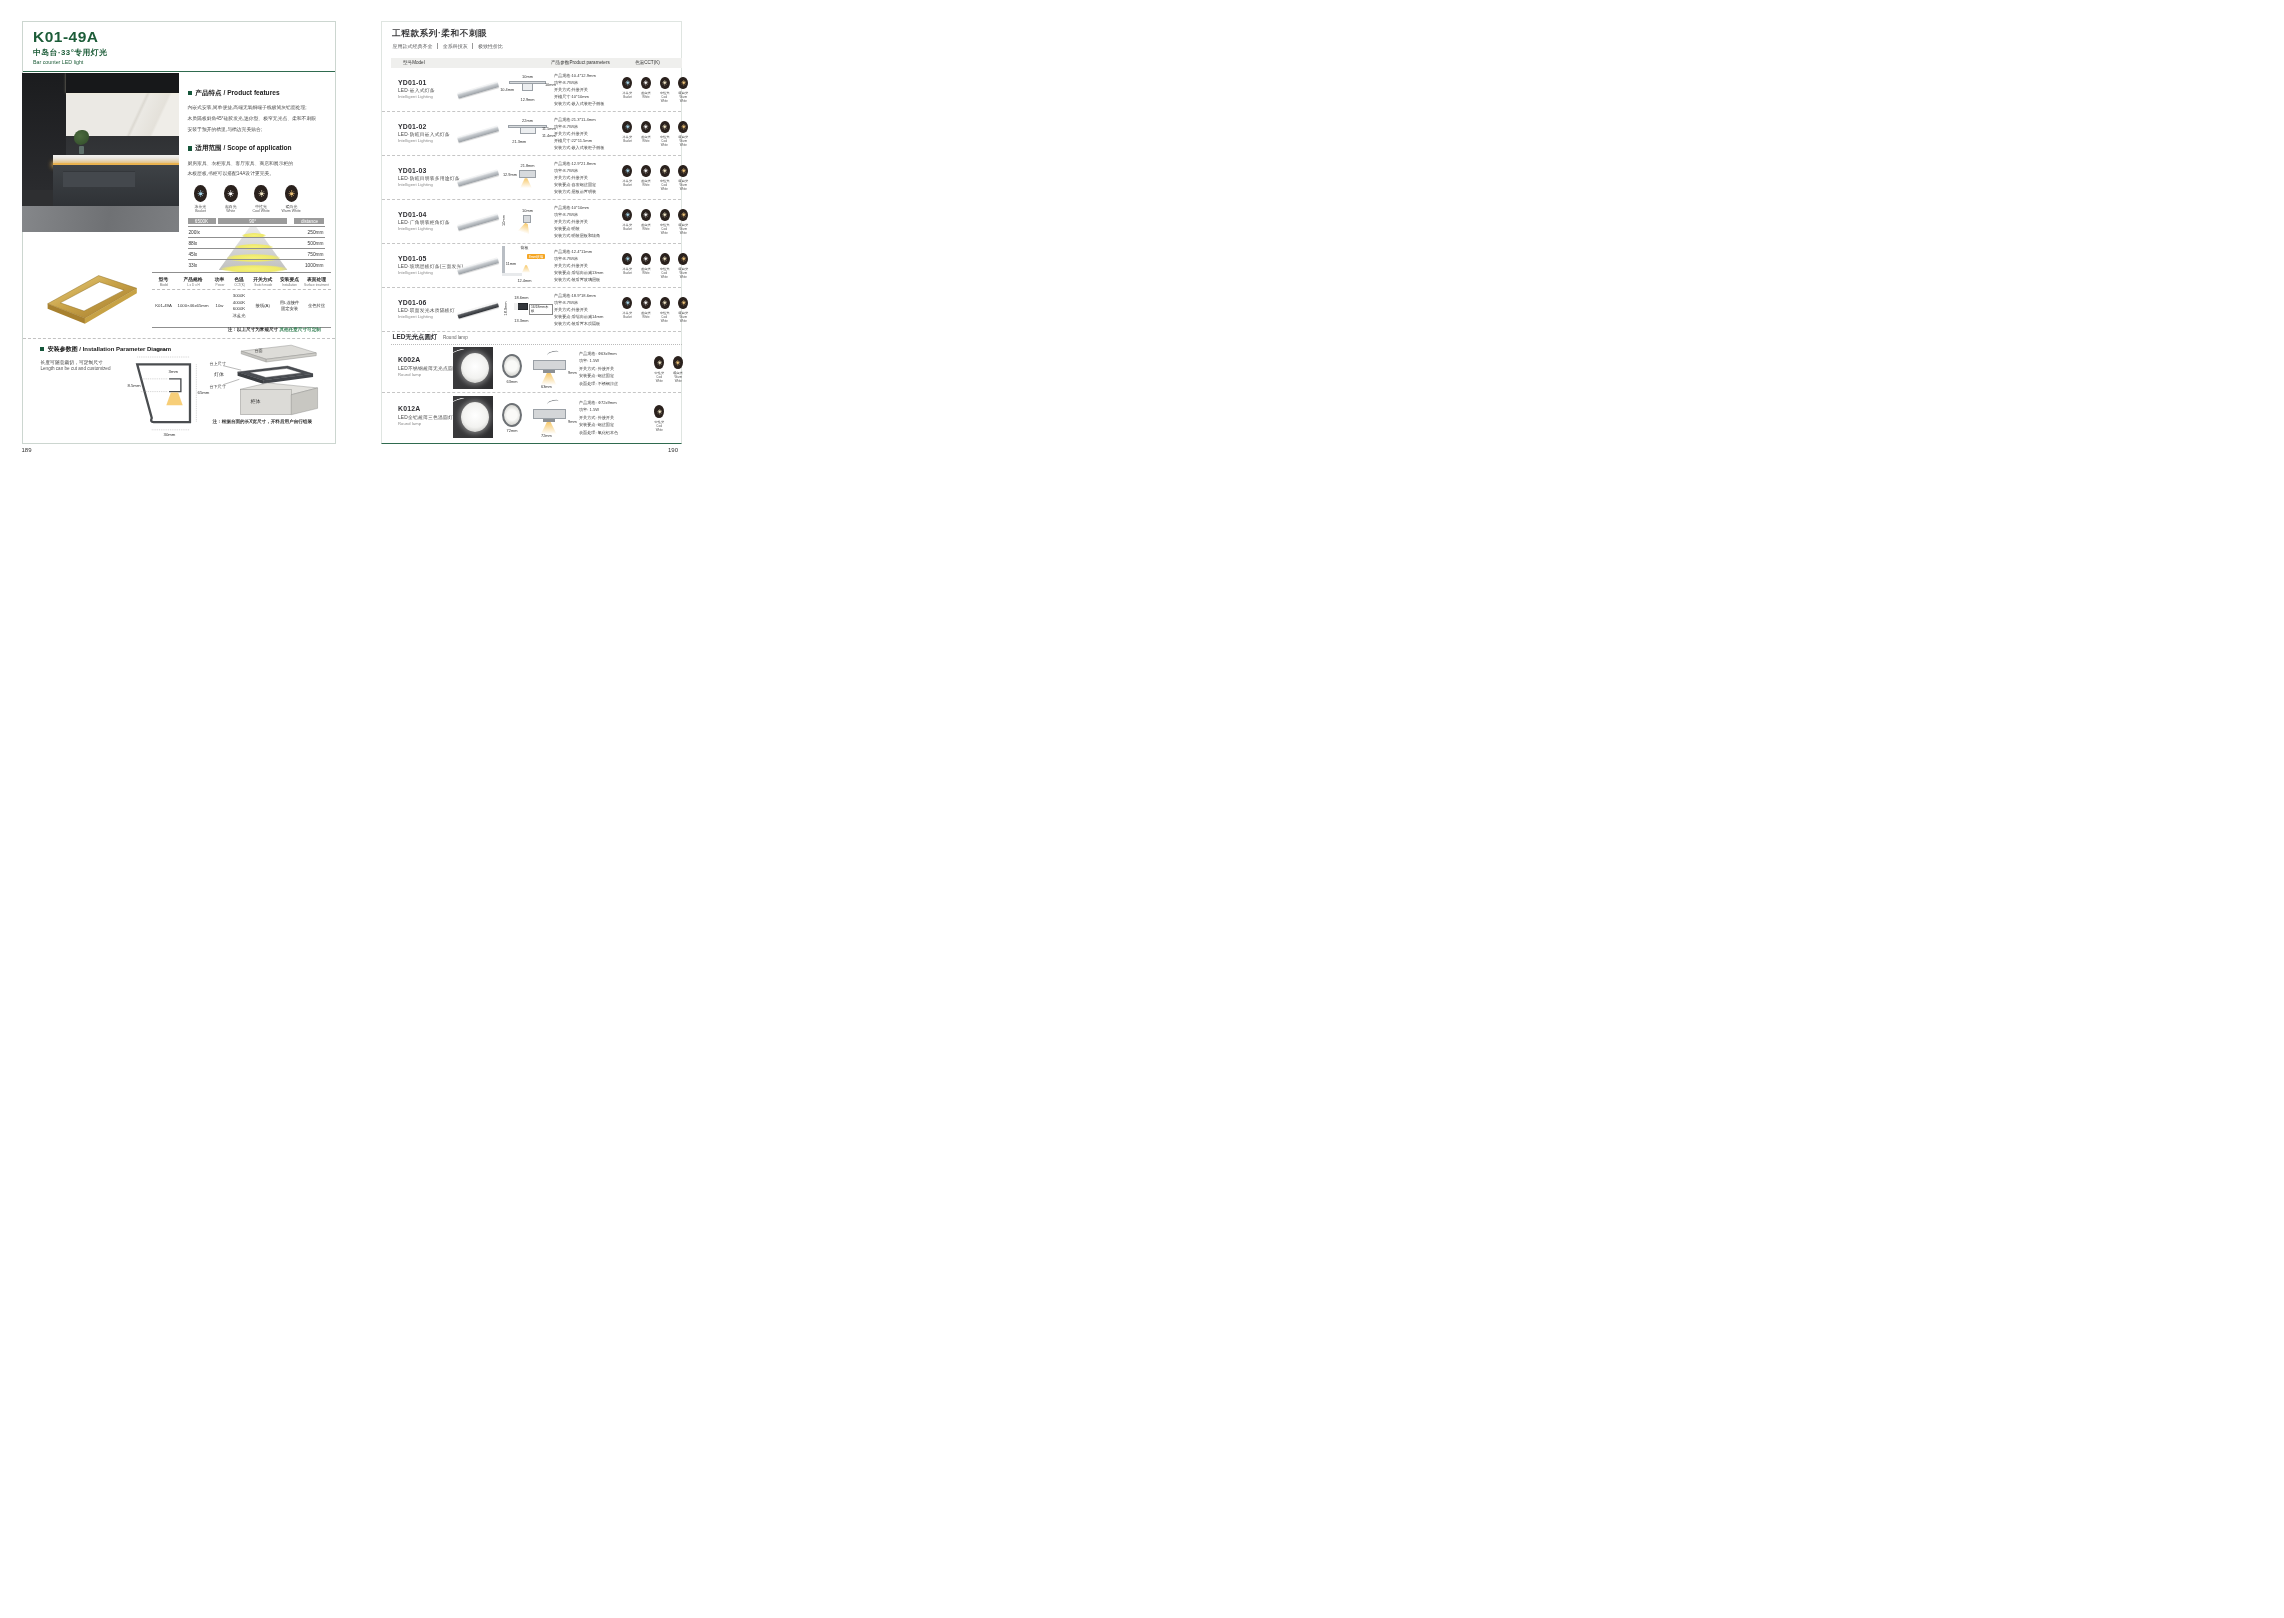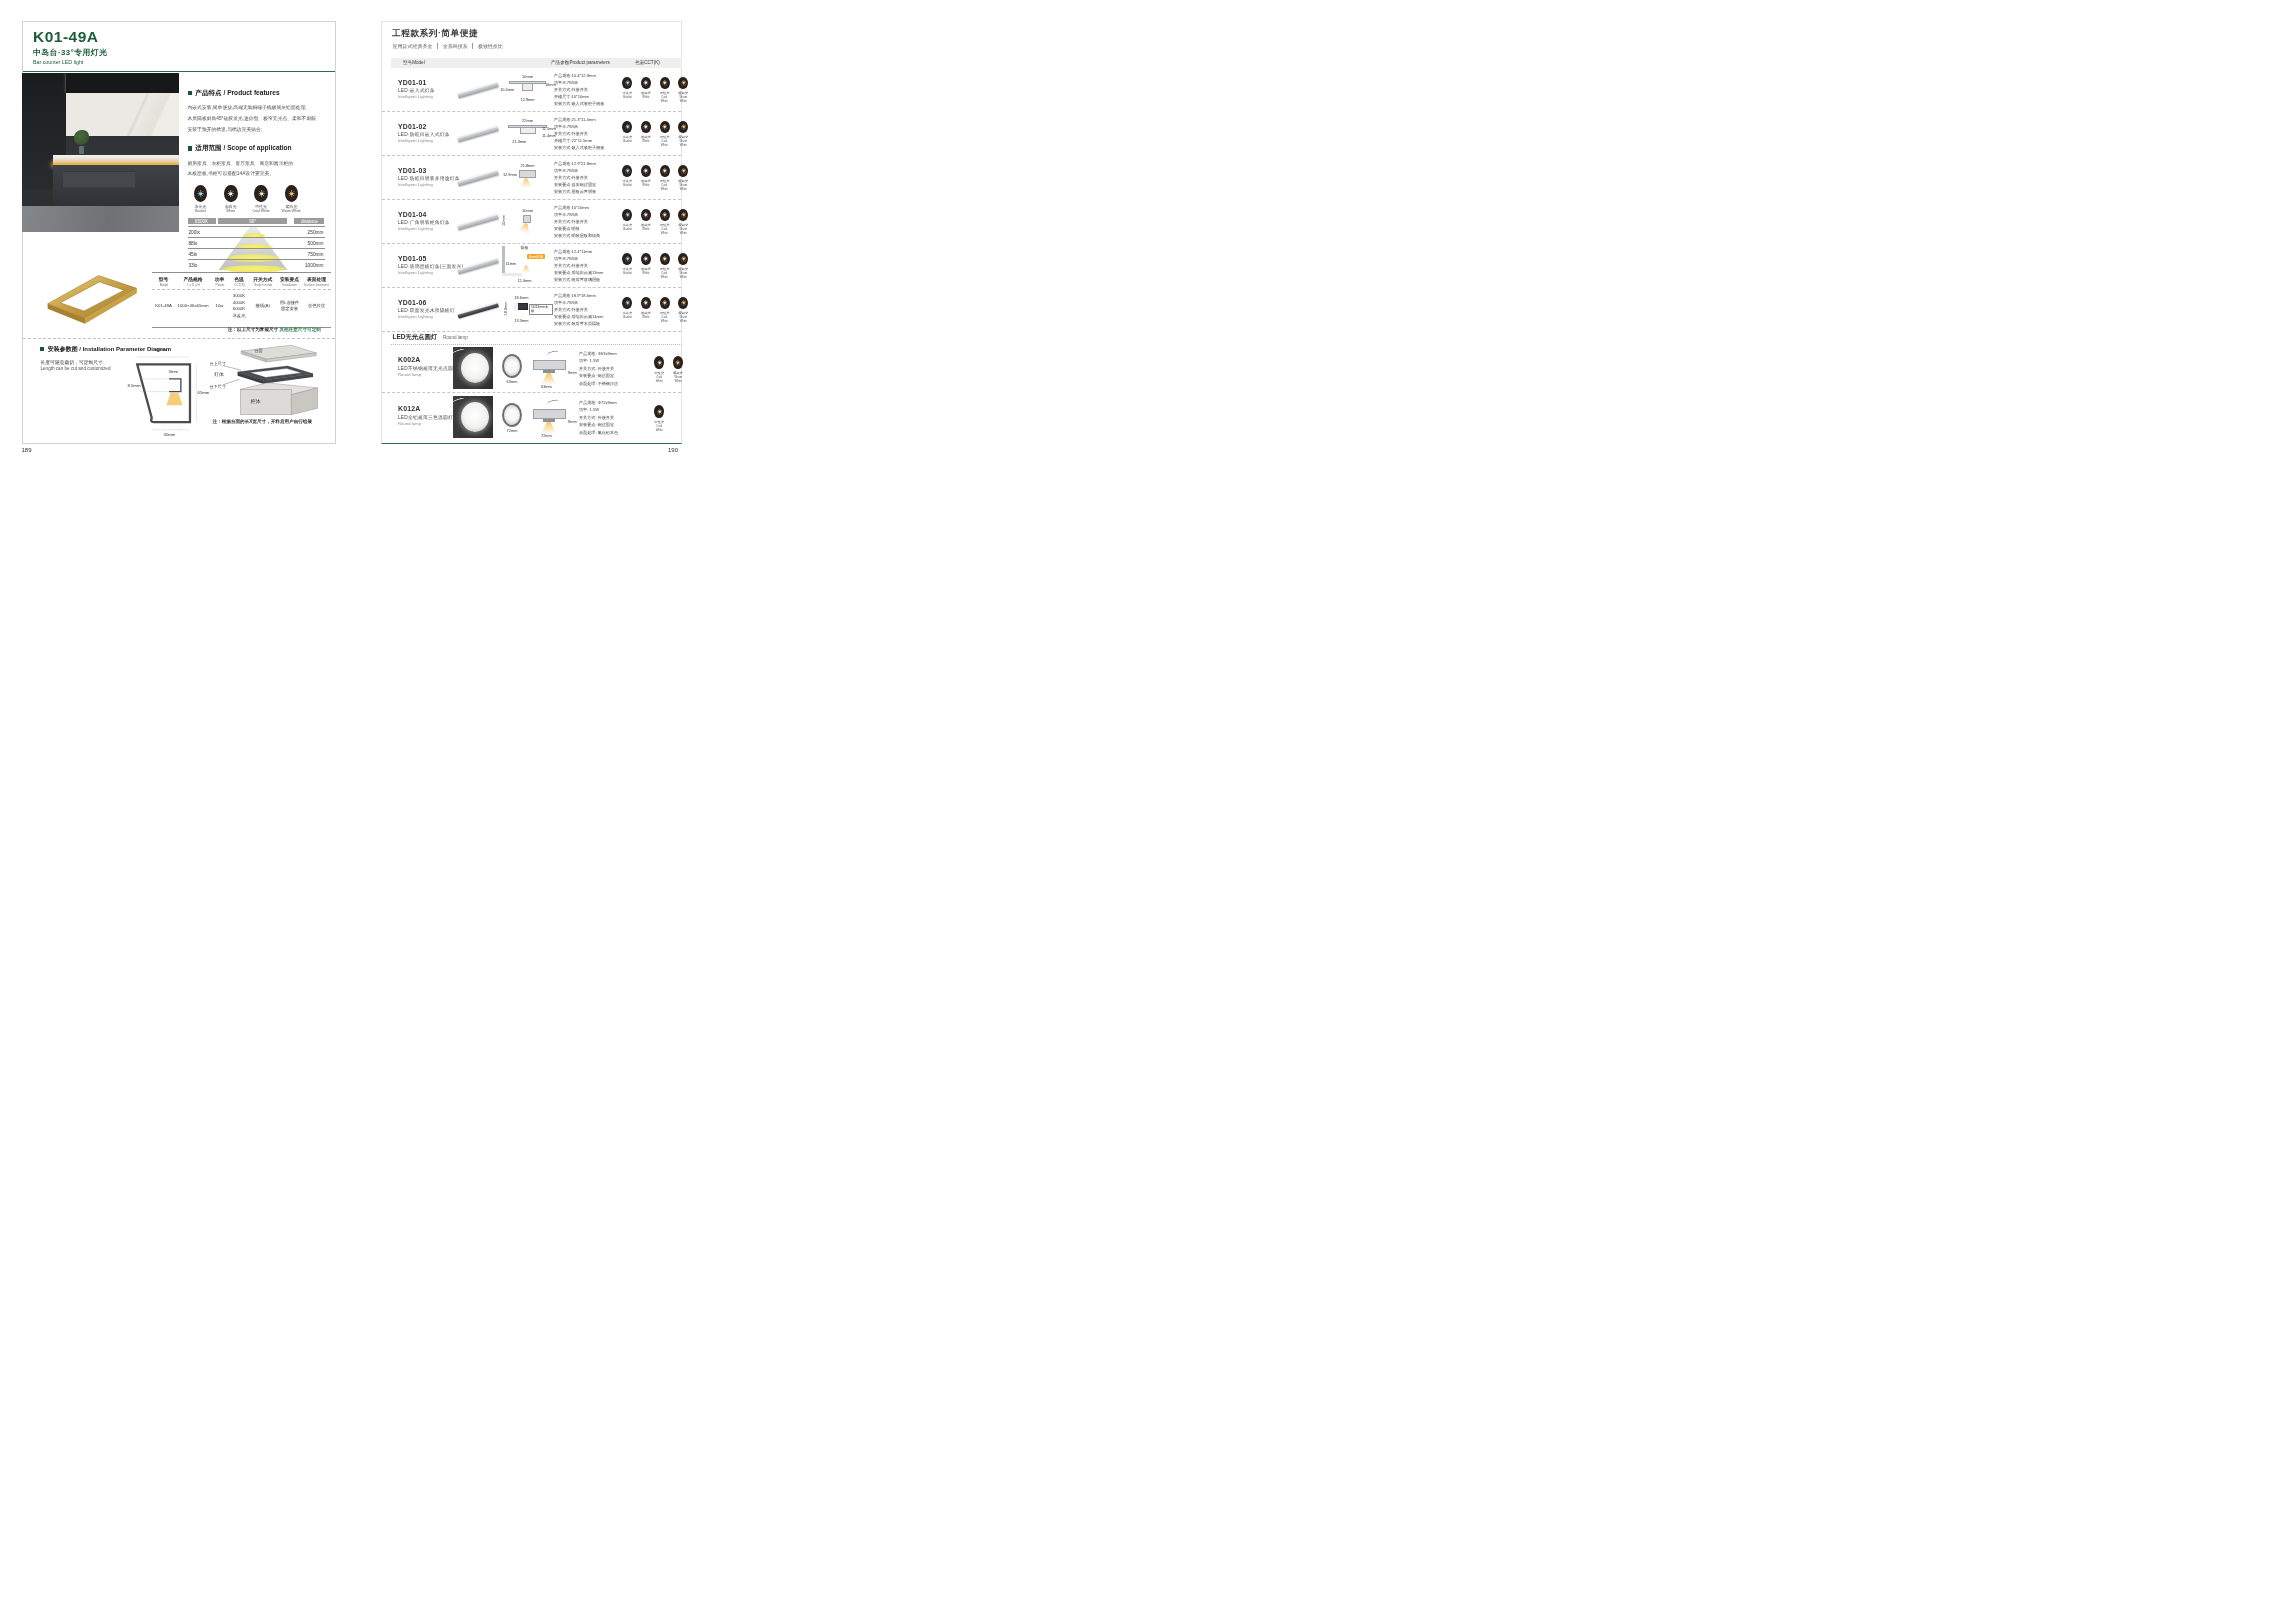--- a/index.html
+++ b/index.html
@@ -464,21 +464,21 @@
       <span class="exp-lbl" style="left:46px; top:6.4px;">台面</span>
       <span class="exp-lbl" style="left:0.9px; top:19px;">台上尺寸</span>
       <span class="exp-lbl" style="left:5.5px; top:29px; font-size:5px;">灯体</span>
       <span class="exp-lbl" style="left:0.9px; top:42px;">台下尺寸</span>
       <span class="exp-lbl" style="left:42px; top:56px; font-size:5px;">柜体</span>
     </div>
     <div class="exp-note">注：根据台面的长X宽尺寸，开料后用户自行组装</div>
   </div>
 
   <div class="card-right">
-    <div class="rp-title">工程款系列·简单便捷</div>
+    <div class="rp-title">工程款系列·柔和不刺眼</div>
     <div class="rp-sub">
       <span>应用款式经典齐全</span><span>全系科技灰</span><span>极致性价比</span>
     </div>
     <div class="rp-thead">
       <span class="t1">型号Model</span>
       <span class="t2">产品参数Product parameters</span>
       <span class="t3">色温CCT(K)</span>
     </div>
 
     <div class="rows-area">

